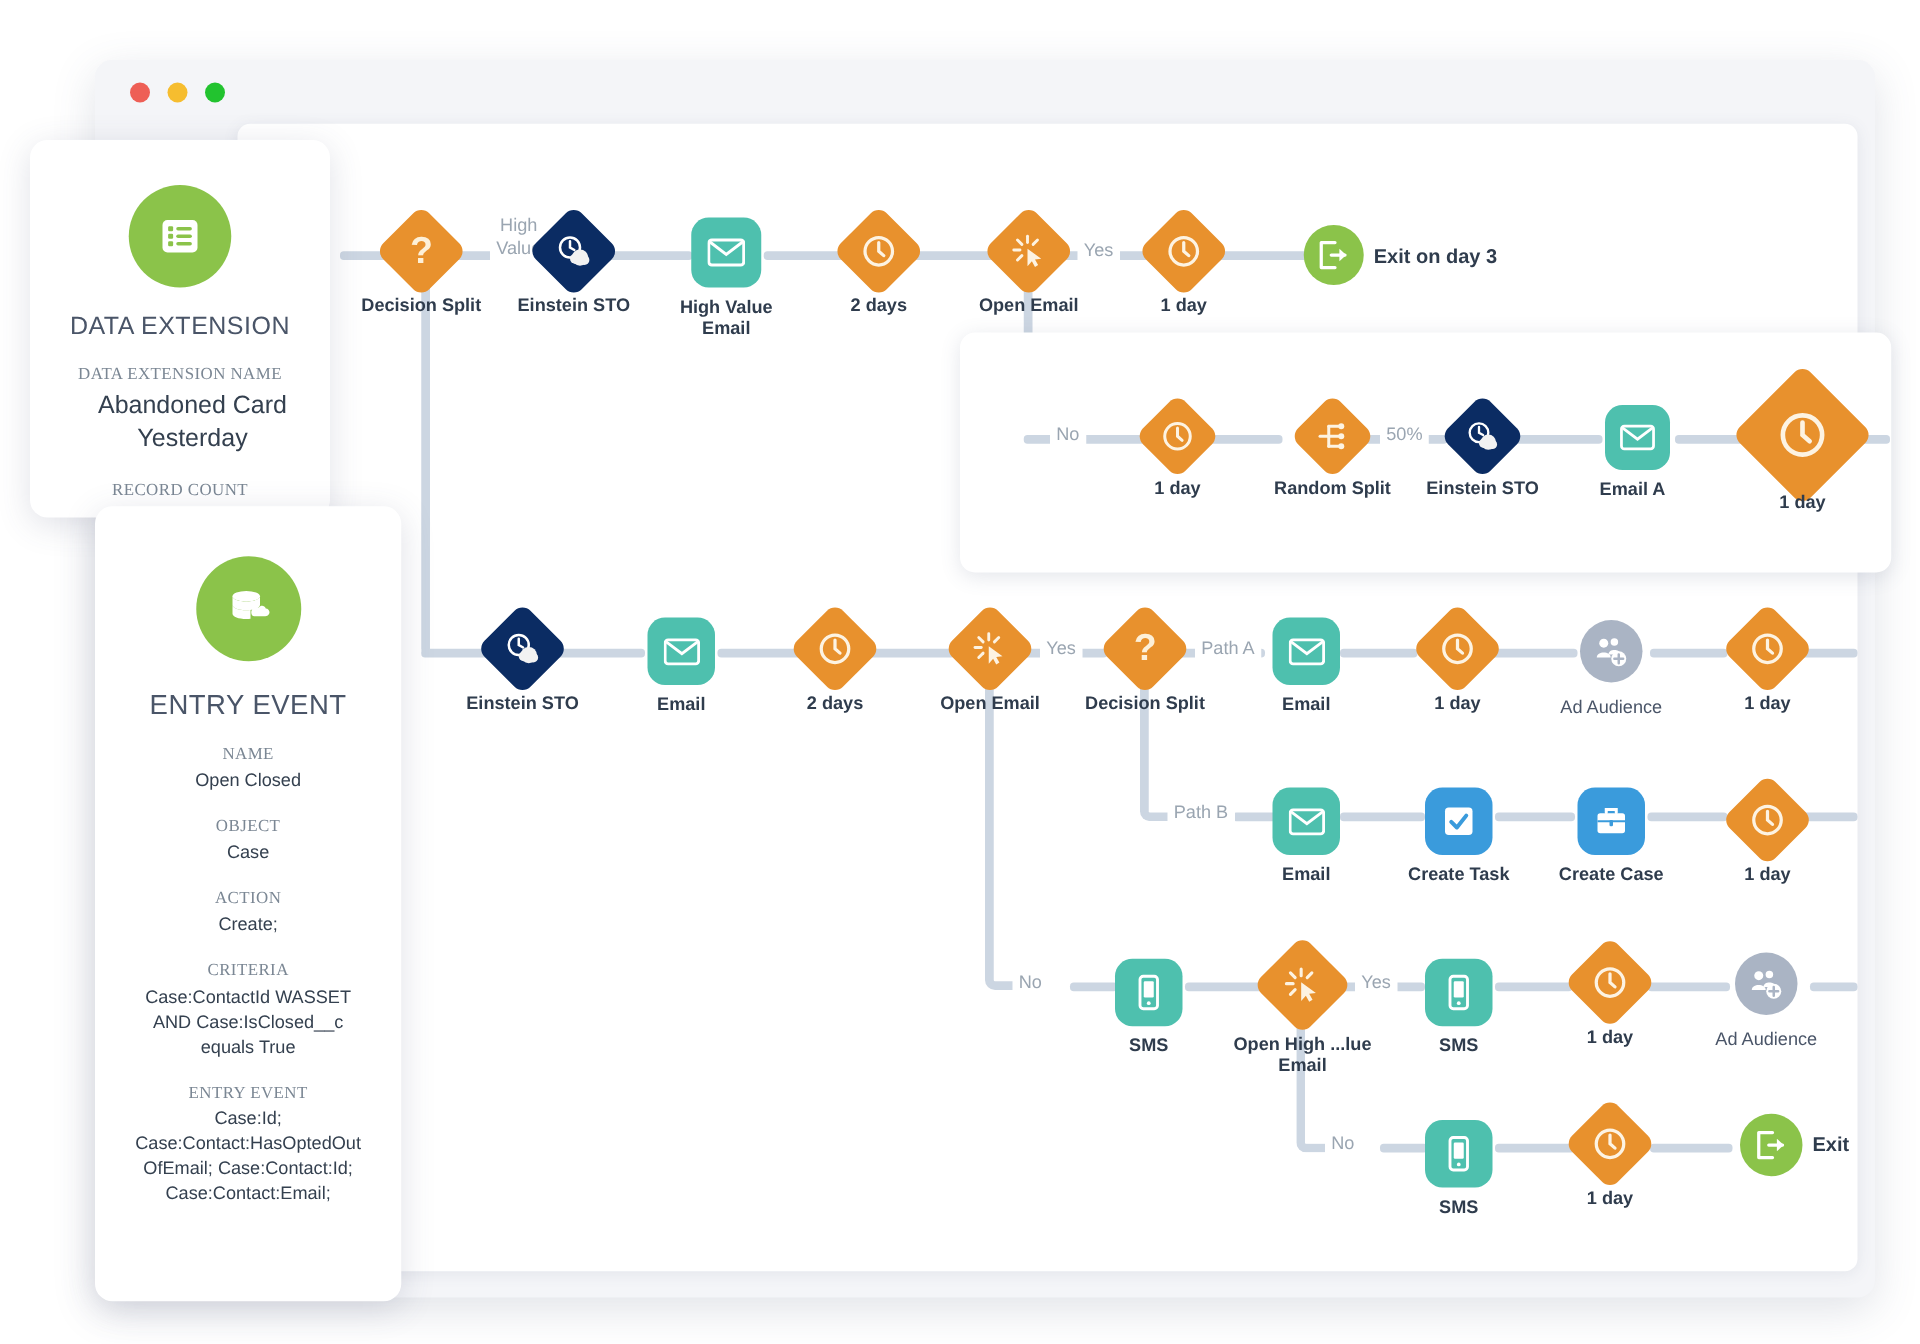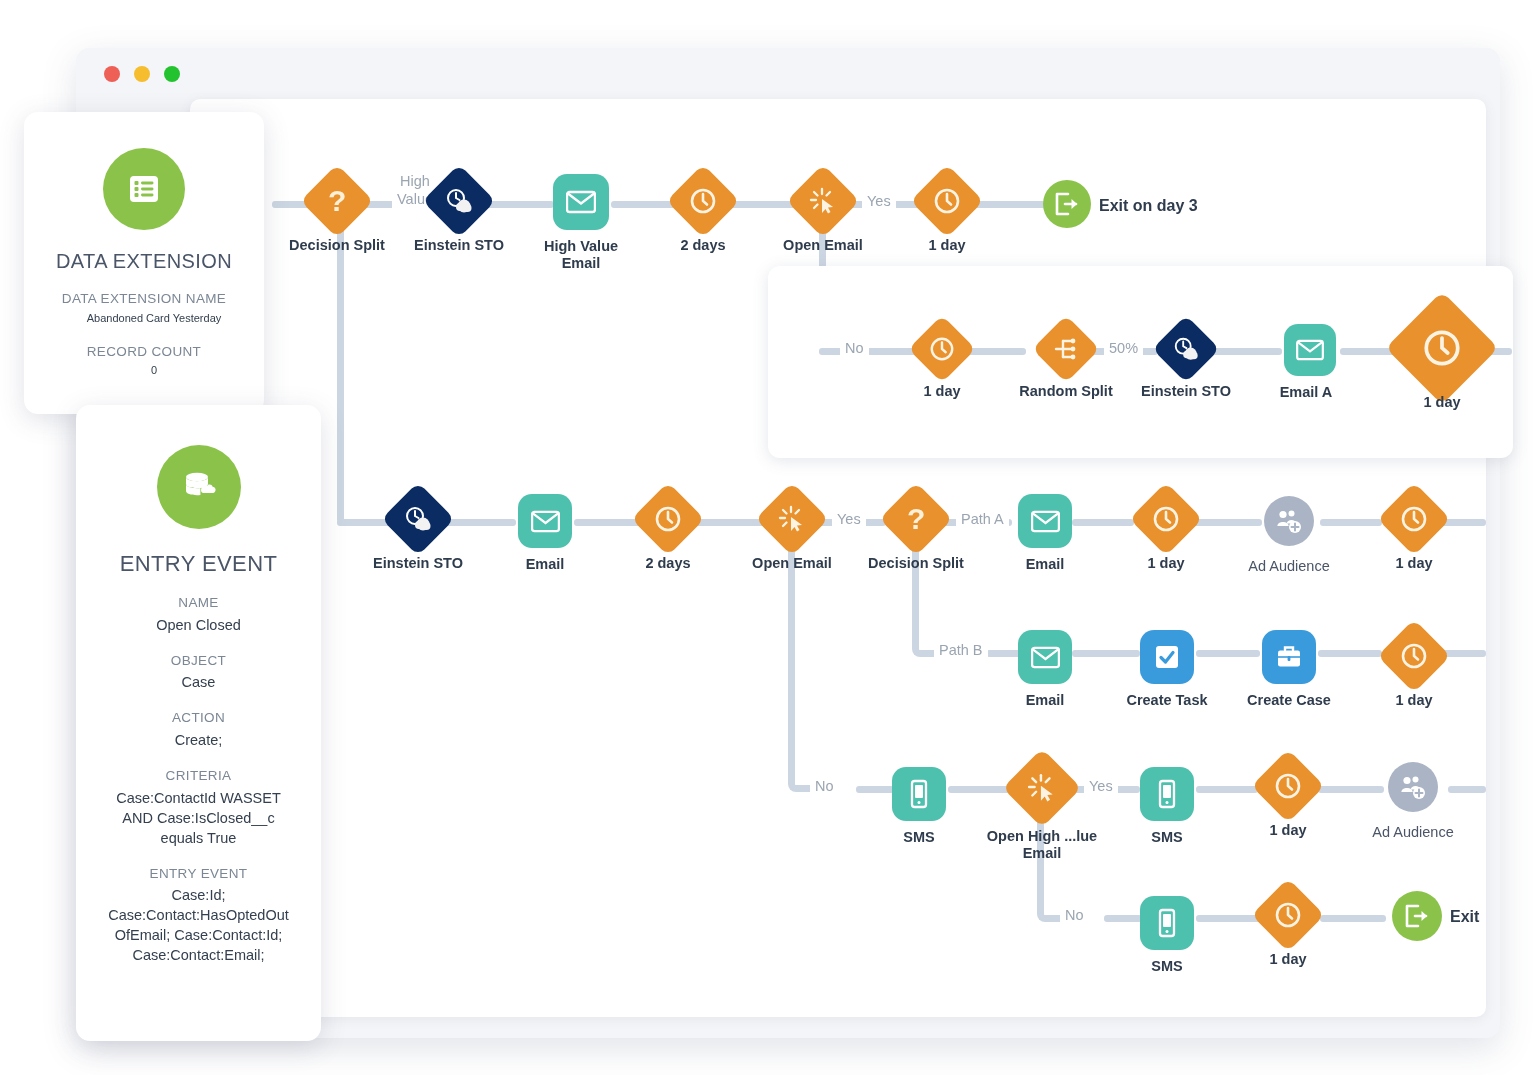--- a/index.html
+++ b/index.html
@@ -66,28 +66,28 @@
   }
   .card-entry .card-badge { width: 84px; height: 84px; }
   .card-title {
     margin-top: 20px;
     font-size: 20px; letter-spacing: .4px;
     color: #4a5568; font-weight: 400;
   }
   .card-entry .card-title { font-size: 22px; margin-top: 22px; }
   .field { margin-top: 17px; line-height: 1.38; }
   .field-label {
-    font-size: 13.5px; color: #7b8794; letter-spacing: .35px;
+    font-size: 13.5px; color: #7b8794; letter-spacing: .35px; font-family: Liberation Serif, serif;
   }
   .field-value {
     font-size: 14.5px; color: #34404f; margin-top: 2px;
     padding: 0 12px; white-space: pre-line;
   }
   .card-de .field-label { font-size: 13.5px; }
-  .card-de .field-value { font-size: 11px; margin-left: 20px; }
+  .card-de .field-value { font-size: 20px; margin-left: 20px; }
 
   
   .edge { position: absolute; background: #ccd6e2; }
   .edge.h { height: 7px; border-radius: 3px; }
   .edge.v { width: 7px; border-radius: 3px; }
   .edge-corner {
     position: absolute; background: transparent;
     border-left: 7px solid #ccd6e2;
     border-bottom: 7px solid #ccd6e2;
     border-bottom-left-radius: 8px;

